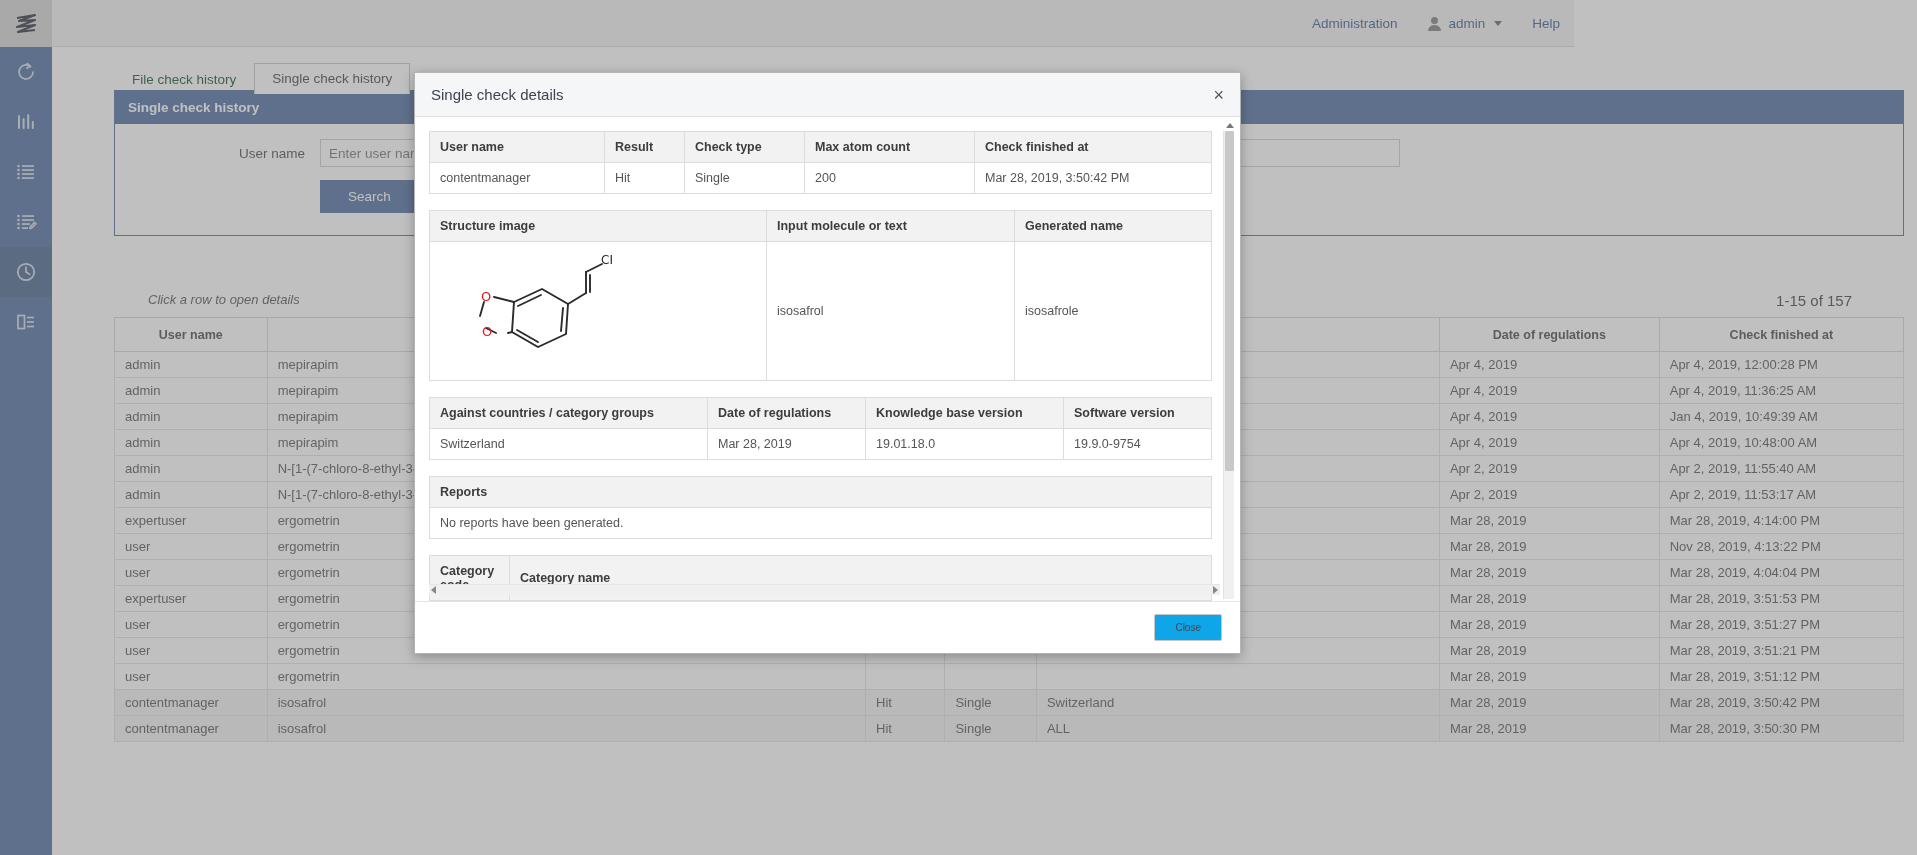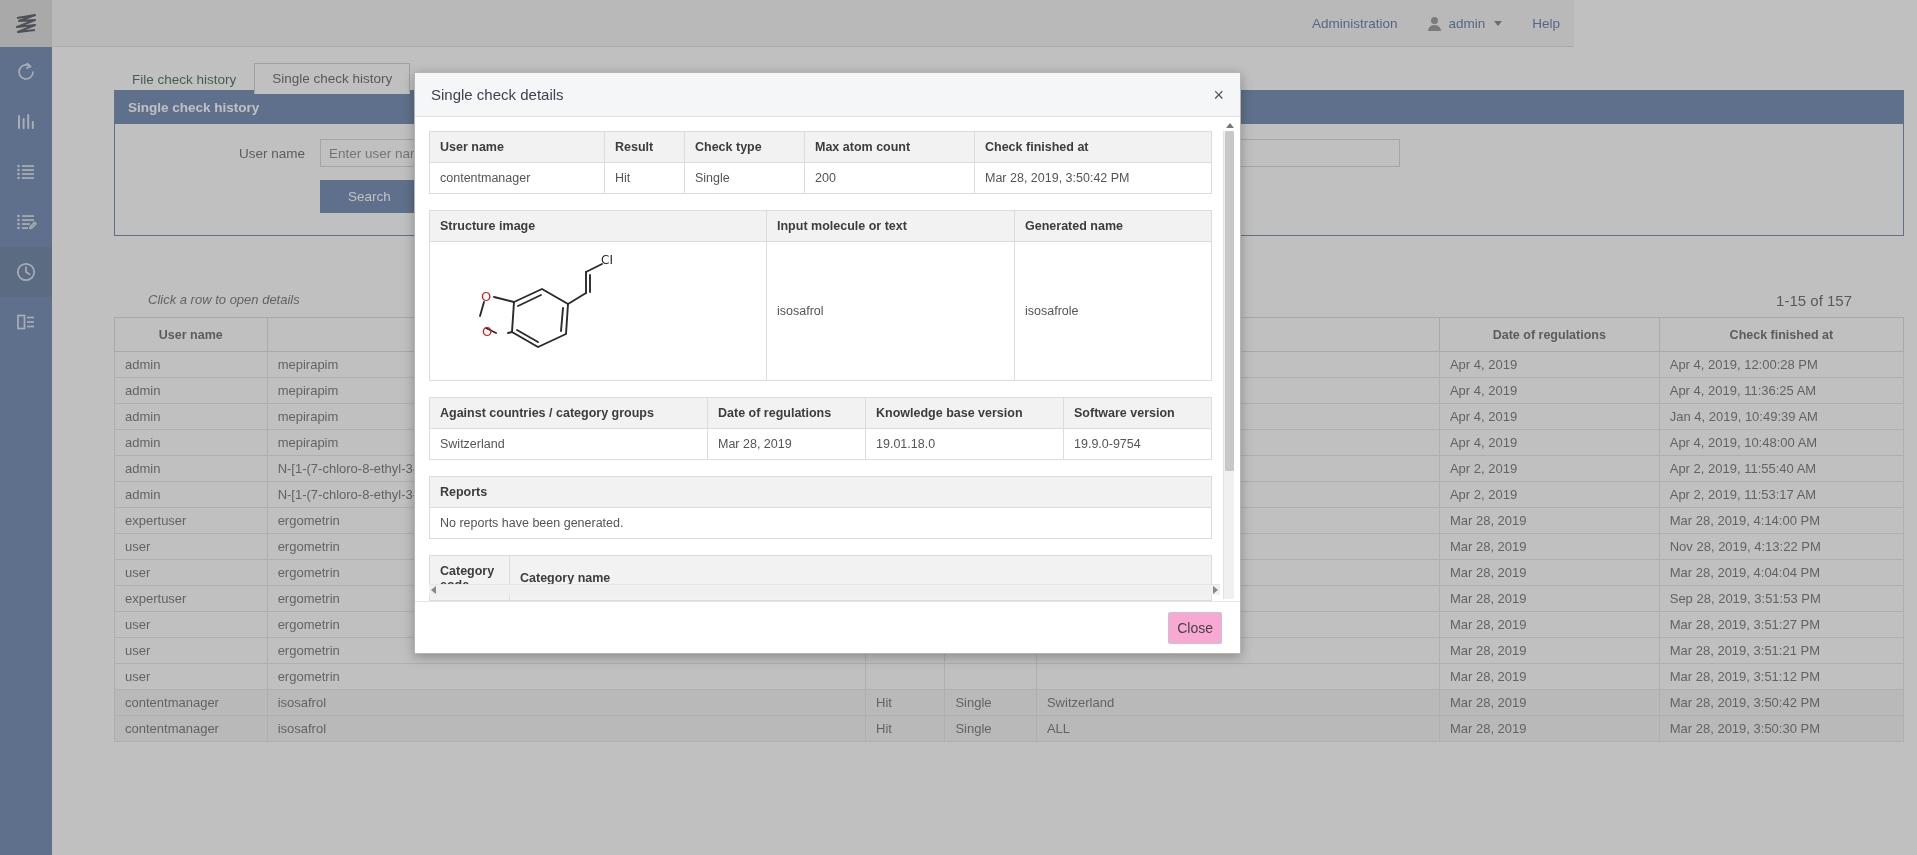--- a/index.html
+++ b/index.html
@@ -232,22 +232,22 @@
   }
   .tri-l{width:0;height:0;border-top:4px solid transparent;border-bottom:4px solid transparent;border-right:5px solid #888;}
   .tri-r{width:0;height:0;border-top:4px solid transparent;border-bottom:4px solid transparent;border-left:5px solid #888;}
 
   .modal-foot {
     flex: 0 0 52px; border-top: 1px solid #e4e4e4;
     display:flex; align-items:center; justify-content:flex-end;
     padding-right: 18px; background:#fff;
   }
   .btn-close {
-    background:#f9a8d4; border:1px solid #c6c6c6;
-    padding: 7px 8px; font-size: 14px; color:#444;
+    background:#0ea5e9; border:1px solid #c6c6c6;
+    padding: 7px 20px; font-size: 10px; color:#444;
     cursor:pointer; border-radius:2px;
     font-family: "Liberation Sans", sans-serif;
   }
 </style>
 </head>
 <body>
 
 <div class="app">
 
   <div class="sidebar">
@@ -472,21 +472,21 @@
             <td>Mar 28, 2019</td>
             <td>Mar 28, 2019, 4:04:04 PM</td>
           </tr>
           <tr>
             <td>expertuser</td>
             <td>ergometrin</td>
             <td></td>
             <td></td>
             <td></td>
             <td>Mar 28, 2019</td>
-            <td>Sep 28, 2019, 3:51:53 PM</td>
+            <td>Mar 28, 2019, 3:51:53 PM</td>
           </tr>
           <tr>
             <td>user</td>
             <td>ergometrin</td>
             <td></td>
             <td></td>
             <td></td>
             <td>Mar 28, 2019</td>
             <td>Mar 28, 2019, 3:51:27 PM</td>
           </tr>

